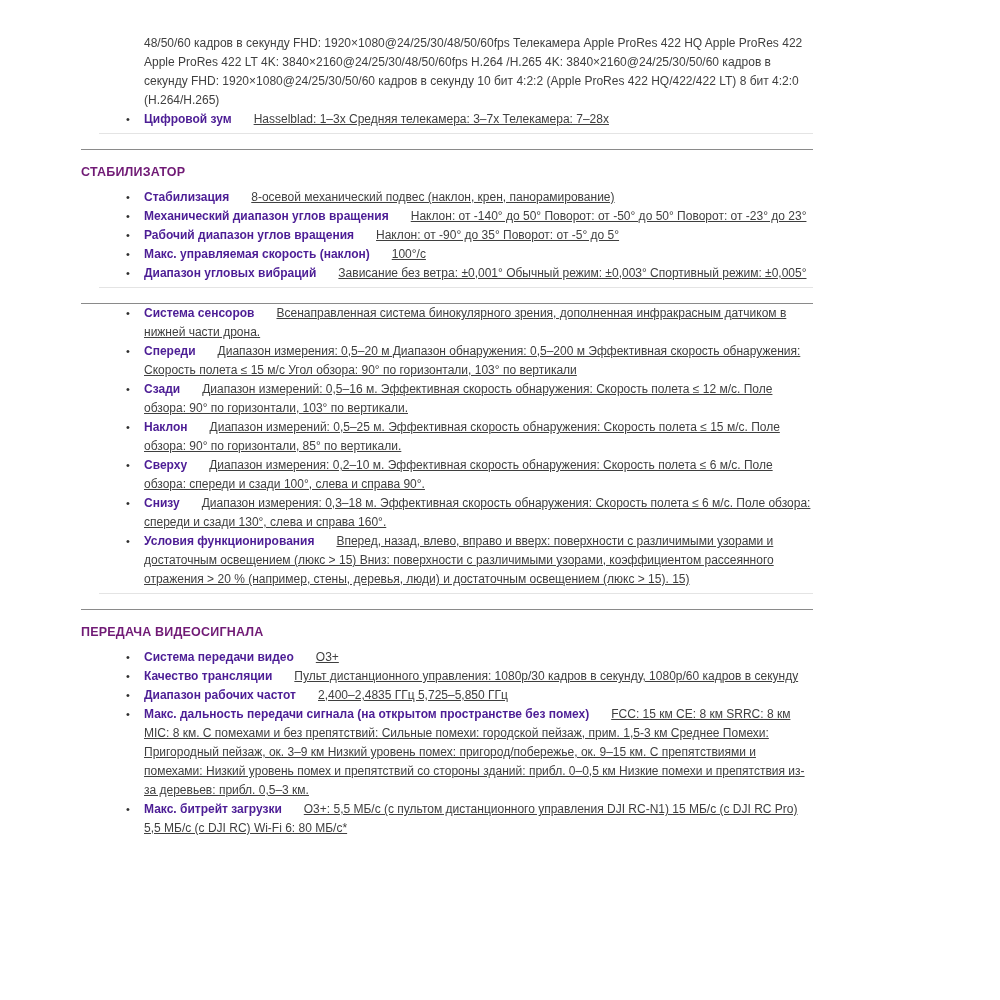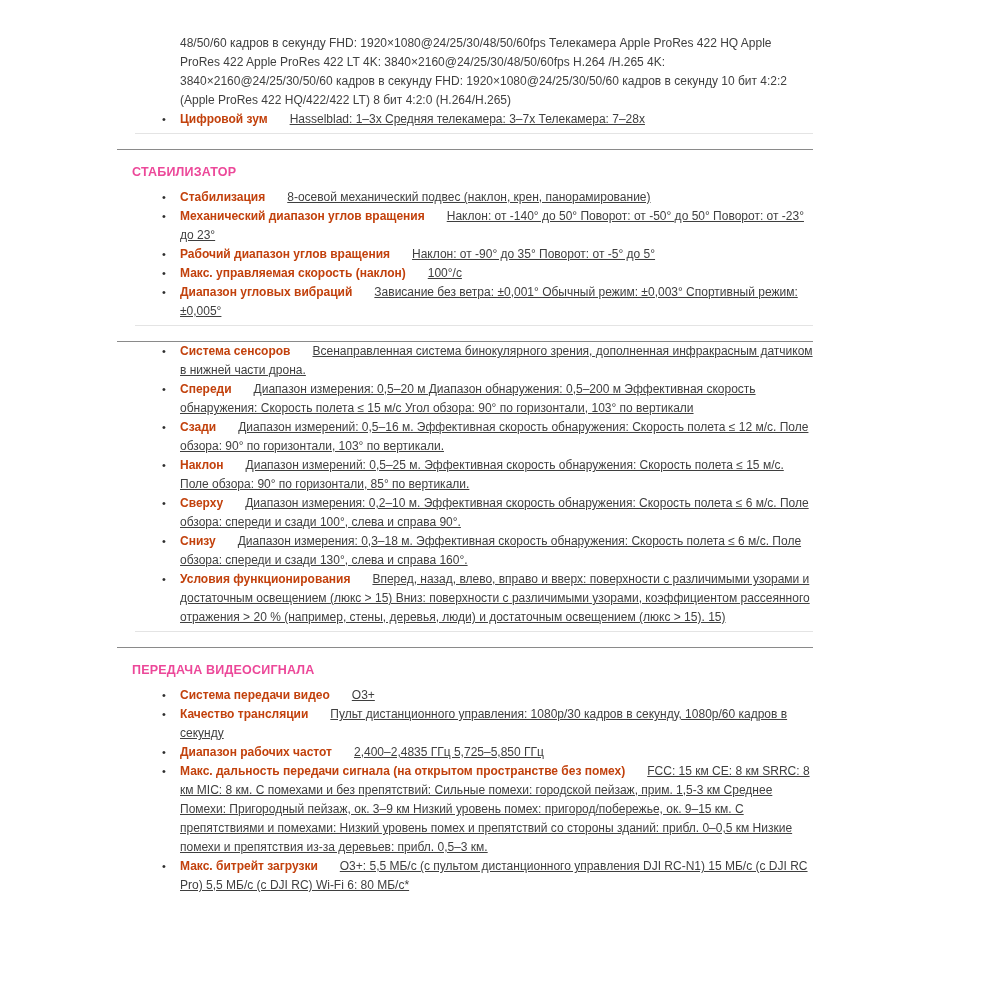--- a/index.html
+++ b/index.html
@@ -4,43 +4,43 @@
 <style>
   html, body { margin: 0; padding: 0; background: #ffffff; }
   body {
     width: 1000px; height: 1000px; overflow: hidden;
     font-family: "Liberation Sans", sans-serif;
     color: #3f3f3f;
   }
   .page {
     box-sizing: border-box;
     width: 1000px; height: 716px;
-    padding: 34px 187px 0 117px;
+    padding: 34px 187px 0 81px;
   }
   .text, .row { font-size: 12px; line-height: 19px; color: #3f3f3f; }
   .continuation { margin: 0 0 0 63px; }
   .row { position: relative; padding-left: 63px; margin: 0; }
   .bullet {
     position: absolute; left: 45px; top: 0;
     font-size: 11px; color: #2e2e2e;
   }
-  .spec-label { font-weight: bold; color: #c2410c; }
+  .spec-label { font-weight: bold; color: #4c1d95; }
   .spec-value { margin-left: 22px; text-decoration: underline; }
   .faint-line {
     border: 0; border-top: 1px solid #e4e4e4;
     margin: 4px 0 0 18px; height: 0;
   }
   .section-divider {
     border: 0; border-top: 1px solid #8a8a8a;
     margin: 15px 0 0 0; height: 0;
   }
   .section-title {
-    margin: 13px 0 6px 15px;
+    margin: 13px 0 6px 0;
     font-size: 12.5px; line-height: 19px;
-    font-weight: bold; color: #ec4899;
+    font-weight: bold; color: #701a75;
     letter-spacing: 0.2px;
   }
   .section:last-child .faint-line { display: none; }
 </style>
 </head>
 <body>
 
 <div class="page">
 
   <div class="top-block">

